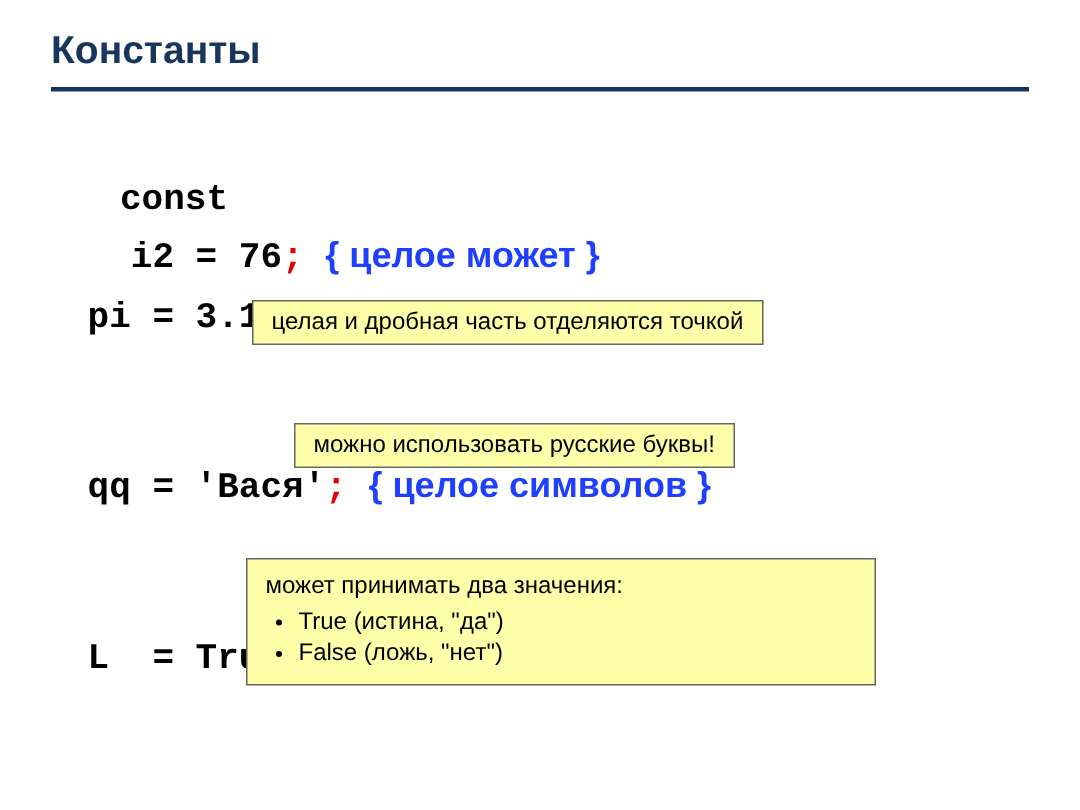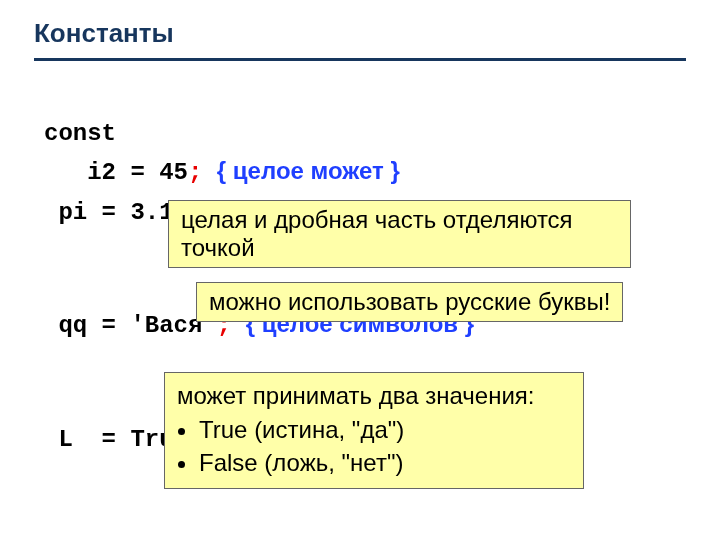--- a/index.html
+++ b/index.html
@@ -36,52 +36,52 @@
   .code {
     position: absolute;
     left: 44px;
     top: 78px;
     font-family: "Courier New", Courier, monospace;
     font-size: 24px;
     font-weight: bold;
     line-height: 1.55;
     white-space: pre;
   }
-  .code .kw   { color: #000; }
+  .code .kw   { color: #000; margin-left: 36px; }
   .code .pun  { color: #e80000; font-weight: bold; }
   .code .cmt  { color: #1f3fff; font-family: Arial, Helvetica, sans-serif; font-weight: bold; }
   .code .cmt-gray { color: #808080; font-family: Arial, Helvetica, sans-serif; font-weight: normal; }
 
   .note {
     position: absolute;
     background: #ffffa9;
     border: 1px solid #666;
     padding: 5px 12px;
     font-family: Arial, Helvetica, sans-serif;
-    font-size: 24px;
+    font-size: 16px;
     color: #000;
     box-sizing: border-box;
   }
   .note1 { left: 168px; top: 200px; }
   .note2 { left: 196px; top: 282px; }
   .note3 { left: 164px; top: 372px; width: 420px; line-height: 1.35; padding: 7px 12px 9px 12px;}
   .note3 ul { margin: 2px 0 0 0; padding-left: 22px; }
   .note3 li { list-style: disc; margin: 0; }
 </style>
 </head>
 <body>
 
 <div class="slide">
 
   <div class="title">Константы</div>
   <div class="rule"></div>
 
   <div class="code">
 <span class="kw">const</span>
-<span>   i2 = 45</span><span class="pun">;</span> <span class="cmt">{ целое может }</span>
+<span>   i2 = 76</span><span class="pun">;</span> <span class="cmt">{ целое может }</span>
 <span> pi = 3.14</span><span class="pun">;</span> <span class="cmt">{ вещественное  число }</span>
 
 
 <span> qq = 'Вася'</span><span class="pun">;</span> <span class="cmt">{ целое символов }</span>
 
 
 <span> L  = True</span><span class="pun">;</span> <span class="cmt-gray">{ логическая величина }</span>
 </div>
 
   <div class="note note1">целая и дробная часть отделяются точкой</div>

